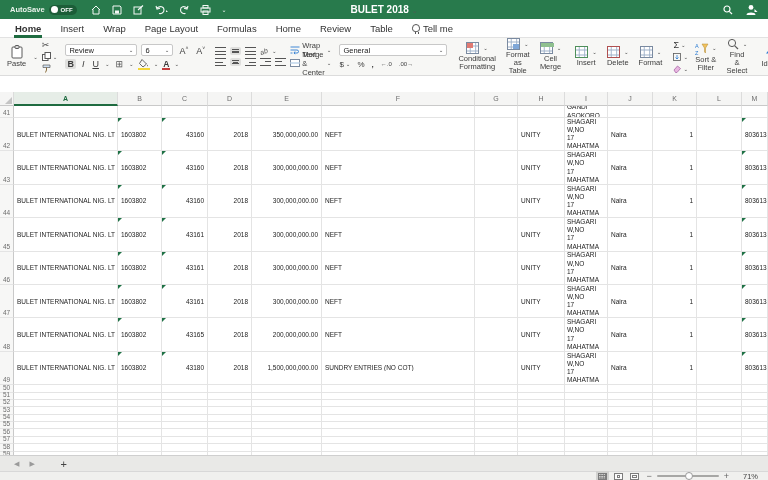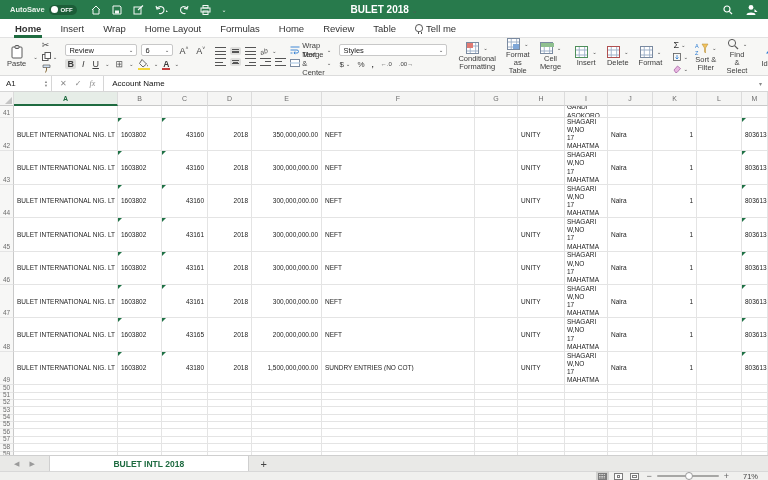--- a/index.html
+++ b/index.html
@@ -180,21 +180,21 @@
           </svg>
       </span>
     </div>
   </div>
 
   <div id="tabrow">
     <div class="rtabs">
       <span class="rtab active">Home</span>
       <span class="rtab">Insert</span>
       <span class="rtab">Wrap</span>
-      <span class="rtab">Home Layout</span>
+      <span class="rtab">Page Layout</span>
       <span class="rtab">Formulas</span>
       <span class="rtab">Home</span>
       <span class="rtab">Review</span>
       <span class="rtab">Table</span>
       <span class="rtab tellme">
         <span class="bulb"></span>
         <span>Tell me</span>
       </span>
     </div>
   </div>
@@ -337,21 +337,21 @@
           <span>Merge &amp; Center</span>
             <span class="chev">⌄</span>
         </span>
       </div>
     </div>
     <div class="rsep"></div>
 
     <div class="rgroup">
       <div class="rowpair">
         <span class="combo" style="width:108px">
-            <span>Styles</span>
+            <span>General</span>
             <span class="chev">⌄</span>
           </span>
         <div class="hrow" style="justify-content:flex-start;gap:7px;">
           <span class="smallbtn">
               <span style="font-size:8px">$</span>
               <span class="chev">⌄</span>
             </span>
           <span class="smallbtn">
               <span style="font-size:8px">%</span>
             </span>
@@ -465,36 +465,20 @@
     <div class="rgroup">
       <div class="bigbtn">
         <svg width="11" height="13" viewBox="0 0 11 13">
             <path d="M7 0 L1 7.5 H4.5 L3.5 13 L10 5 H6.2 Z" fill="#2b7cd3"></path>
           </svg>
         <span class="lbl">Ideas</span>
       </div>
     </div>
   </div>
 
-  <div id="formulabar">
-    <div class="namebox">
-      <span>A1</span>
-      <span class="stepper">
-          <span>▲</span>
-          <span>▼</span>
-        </span>
-    </div>
-    <div class="fbtns">
-      <span>✕</span>
-      <span>✓</span>
-      <span class="fx">fx</span>
-    </div>
-    <span class="fvalue">Account Name</span>
-    <span class="fb-collapse">▾</span>
-  </div>
 
   <div id="grid">
       <div class="grid-header-row">
         <div class="ch corner" style="width: 14px;"></div>
         <div class="ch sel" style="width: 104px;">A</div>
         <div class="ch" style="width: 44px;">B</div>
         <div class="ch" style="width: 46px;">C</div>
         <div class="ch" style="width: 44px;">D</div>
         <div class="ch" style="width: 70px;">E</div>
         <div class="ch" style="width: 153px;">F</div>
@@ -1036,23 +1020,20 @@
         <div class="gc" style="width: 45px;"></div>
         <div class="gc" style="width: 26px;"></div>
       </div>
     </div>
 
   <div id="sheetbar">
     <div class="nav-arrows">
       <span>◀</span>
       <span>▶</span>
     </div>
-    <div class="sheet-tab">
-      <span>BULET INTL 2018</span>
-    </div>
     <div class="add-sheet">+</div>
   </div>
 
   <div id="statusbar">
     <span class="viewicon vi-grid sel"></span>
     <span class="viewicon vi-page"></span>
     <span class="viewicon vi-break"></span>
     <span class="zoomctl">
       <span class="zoom-minus">−</span>
       <span class="slider-track">

